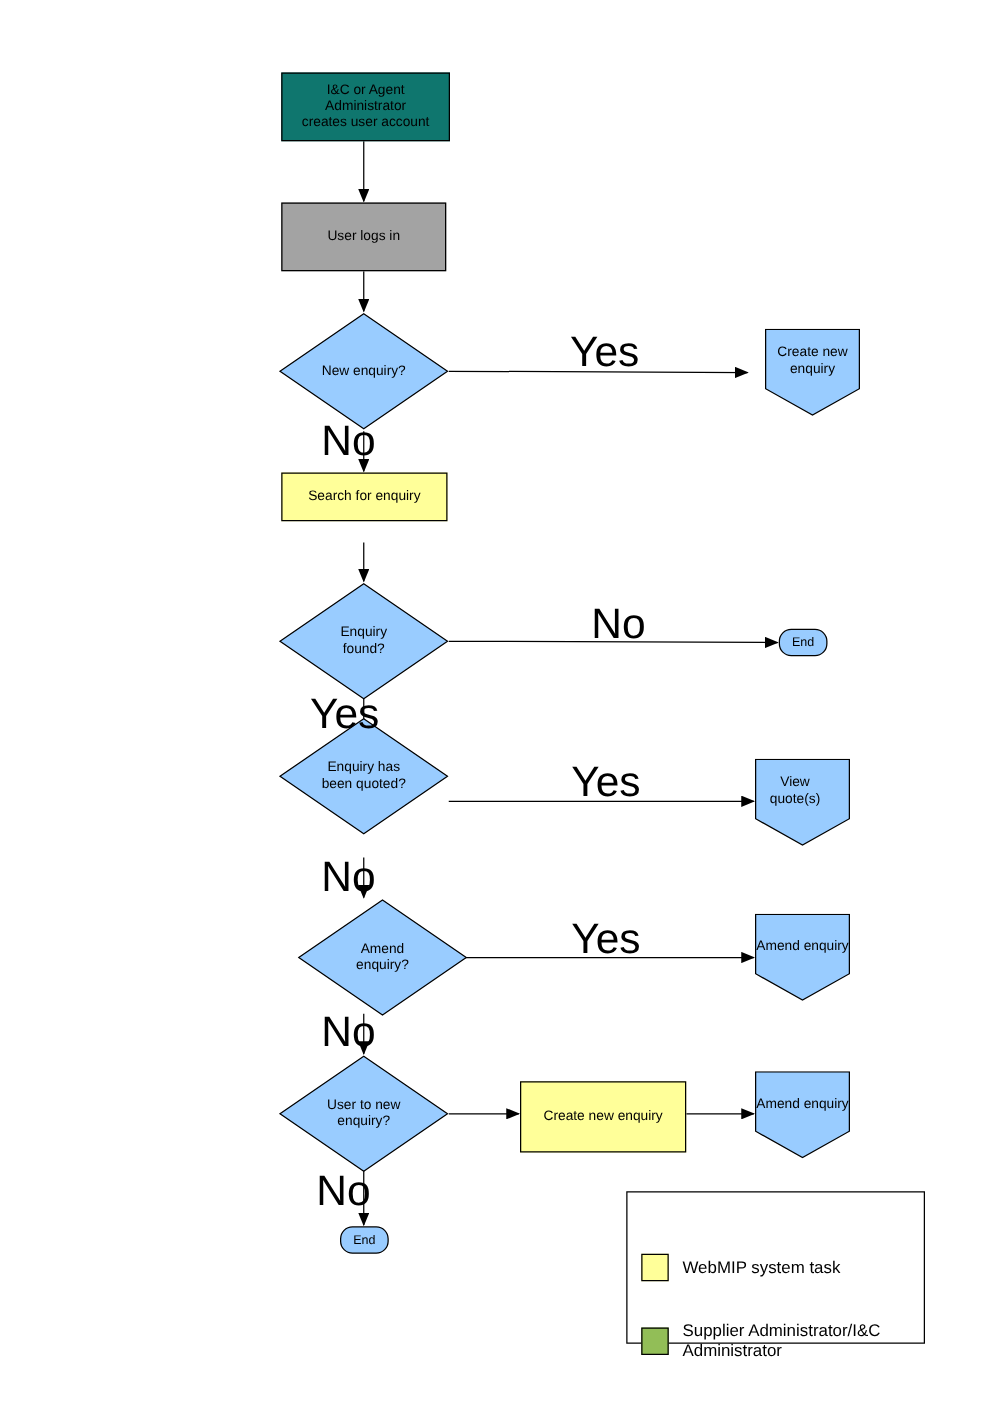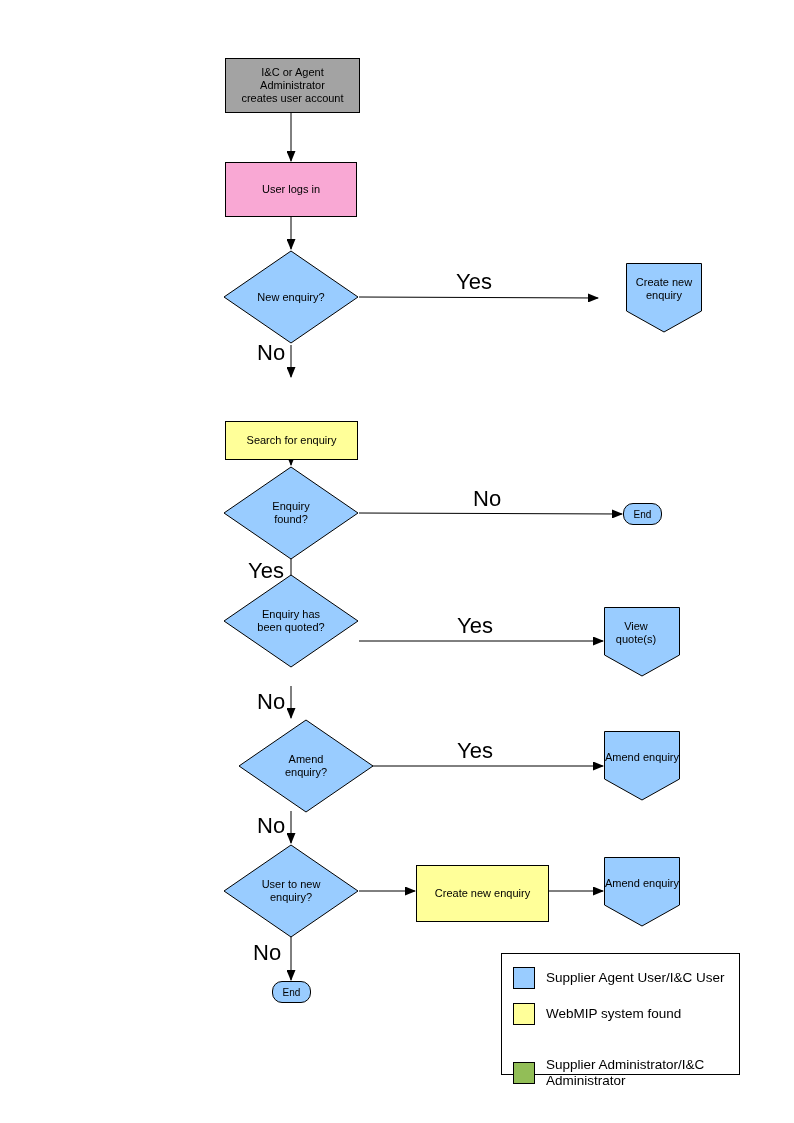--- a/index.html
+++ b/index.html
@@ -18,21 +18,21 @@
     position:absolute;left:0;top:0;width:100%;display:flex;align-items:center;justify-content:center;
     text-align:center;font-size:11px;line-height:13px;white-space:pre-line;pointer-events:none;
   }
   .diamond-label{height:100%;}
   .penta-label{height:49px;padding-top:3px;box-sizing:border-box;}
   .terminator{
     border:1px solid #000;border-radius:10px;display:flex;align-items:center;justify-content:center;
     font-size:10px;
   }
   .edge-label{
-    position:absolute;font-size:22px;line-height:26px;letter-spacing:0px;
+    position:absolute;font-size:34px;line-height:26px;letter-spacing:0px;
   }
   #legend{
     position:absolute;left:501px;top:953px;width:239px;height:122px;
     border:1px solid #000;background:#fff;box-sizing:border-box;
   }
   .legend-item{position:absolute;left:11px;width:215px;height:22px;}
   .legend-swatch{
     position:absolute;left:0;top:0;width:22px;height:22px;border:1px solid #000;box-sizing:border-box;
   }
   .legend-label{
@@ -60,41 +60,41 @@
     <line x1="291" y1="558" x2="291" y2="593" stroke="#000" stroke-width="1" marker-end="url(#arrow)"></line>
     <line x1="359" y1="641" x2="603" y2="641" stroke="#000" stroke-width="1" marker-end="url(#arrow)"></line>
     <line x1="291" y1="686" x2="291" y2="718" stroke="#000" stroke-width="1" marker-end="url(#arrow)"></line>
     <line x1="359" y1="766" x2="603" y2="766" stroke="#000" stroke-width="1" marker-end="url(#arrow)"></line>
     <line x1="291" y1="811" x2="291" y2="843" stroke="#000" stroke-width="1" marker-end="url(#arrow)"></line>
     <line x1="359" y1="891" x2="415" y2="891" stroke="#000" stroke-width="1" marker-end="url(#arrow)"></line>
     <line x1="549" y1="891" x2="603" y2="891" stroke="#000" stroke-width="1" marker-end="url(#arrow)"></line>
     <line x1="291" y1="936" x2="291" y2="980" stroke="#000" stroke-width="1" marker-end="url(#arrow)"></line>
   </svg>
 
-  <div class="shape proc" style="left: 225px; top: 58px; width: 135px; height: 55px; background-color: #a3a3a3;">I&amp;C or Agent Administrator
+  <div class="shape proc" style="left: 225px; top: 58px; width: 135px; height: 55px; background-color: #0f766e;">I&amp;C or Agent Administrator
 creates user account</div>
 
-  <div class="shape proc" style="left: 225px; top: 162px; width: 132px; height: 55px; background-color: #f9a8d4;">User logs in</div>
+  <div class="shape proc" style="left: 225px; top: 162px; width: 132px; height: 55px; background-color: #a3a3a3;">User logs in</div>
 
   <div class="shape" style="left:223px;top:250px;width:136px;height:94px;">
     <svg class="poly-shape" width="136" height="94">
         <polygon points="68,1 135,47 68,93 1,47" stroke="#000" stroke-width="1" fill="#99CCFF"></polygon>
       </svg>
     <div class="poly-label diamond-label">New enquiry?</div>
   </div>
 
-  <div class="shape" style="left:626px;top:263px;width:76px;height:70px;">
+  <div class="shape" style="left:612px;top:263px;width:76px;height:70px;">
     <svg class="poly-shape" width="76" height="70">
         <polygon points="0.5,0.5 75.5,0.5 75.5,48 38,69 0.5,48" stroke="#000" stroke-width="1" fill="#99CCFF"></polygon>
       </svg>
     <div class="poly-label penta-label">Create new
 enquiry</div>
   </div>
 
-  <div class="shape proc" style="left: 225px; top: 378px; width: 133px; height: 39px; background-color: rgb(255, 255, 153); margin-top: 43px;">Search for enquiry</div>
+  <div class="shape proc" style="left: 225px; top: 378px; width: 133px; height: 39px; background-color: rgb(255, 255, 153);">Search for enquiry</div>
 
   <div class="shape" style="left:223px;top:466px;width:136px;height:94px;">
     <svg class="poly-shape" width="136" height="94">
         <polygon points="68,1 135,47 68,93 1,47" stroke="#000" stroke-width="1" fill="#99CCFF"></polygon>
       </svg>
     <div class="poly-label diamond-label">Enquiry
 found?</div>
   </div>
 
   <div class="shape terminator" style="left: 623px; top: 503px; width: 39px; height: 22px; background-color: rgb(153, 204, 255);">End</div>
@@ -152,27 +152,23 @@
   <div class="edge-label" style="left:257px;top:340px;">No</div>
   <div class="edge-label" style="left:473px;top:486px;">No</div>
   <div class="edge-label" style="left:248px;top:558px;">Yes</div>
   <div class="edge-label" style="left:457px;top:613px;">Yes</div>
   <div class="edge-label" style="left:257px;top:689px;">No</div>
   <div class="edge-label" style="left:457px;top:738px;">Yes</div>
   <div class="edge-label" style="left:257px;top:813px;">No</div>
   <div class="edge-label" style="left:253px;top:940px;">No</div>
 
   <div id="legend">
-    <div class="legend-item" style="top:13px;">
-      <div class="legend-swatch" style="background-color: rgb(153, 204, 255);"></div>
-      <div class="legend-label">Supplier Agent User/I&amp;C User</div>
-    </div>
     <div class="legend-item" style="top:49px;">
       <div class="legend-swatch" style="background-color: rgb(255, 255, 153);"></div>
-      <div class="legend-label">WebMIP system found</div>
+      <div class="legend-label">WebMIP system task</div>
     </div>
     <div class="legend-item" style="top:85px;margin-top:23px;">
       <div class="legend-swatch" style="background-color: rgb(146, 190, 87);"></div>
       <div class="legend-label">Supplier Administrator/I&amp;C
 Administrator</div>
     </div>
   </div>
 
 </div>
 

